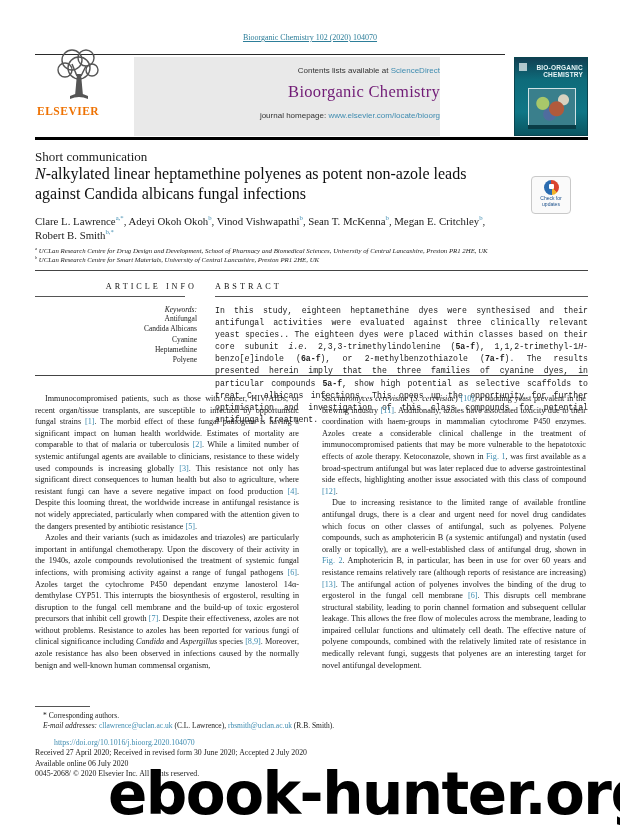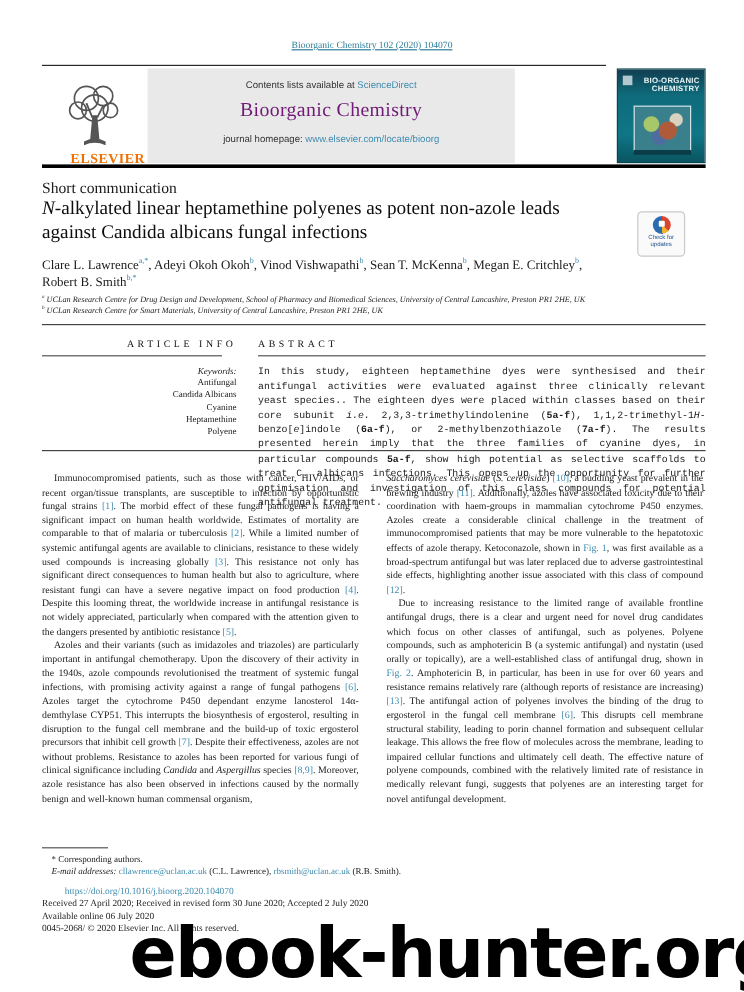--- a/index.html
+++ b/index.html
@@ -11,27 +11,27 @@
   *{margin:0;padding:0;box-sizing:border-box;}
   html,body{background:#fff;}
   .page{position:relative;width:620px;height:827px;background:#fff;overflow:hidden;
         font-family:"Liberation Serif",serif;color:var(--ink);}
 
   .journal-ref{position:absolute;top:33px;left:0;width:100%;text-align:center;
                font-size:8px;color:var(--accent);text-decoration:underline;}
 
   .top-rule{position:absolute;left:35px;top:54px;width:470px;height:1px;background:#2a2a2a;}
 
-  .logo-block{position:absolute;left:37px;top:66px;width:84px;height:78px;text-align:right;}
+  .logo-block{position:absolute;left:37px;top:44px;width:84px;height:78px;text-align:left;}
   .logo-tree{display:block;margin:0 auto;}
   .logo-word{font-family:"Liberation Serif",serif;font-size:11.5px;letter-spacing:.5px;
              color:var(--orange);font-weight:bold;margin-top:1px;}
 
-  .banner{position:absolute;left:123px;top:57px;width:306px;height:79px;background:#e9e9e9;
-          text-align:center;}
+  .banner{position:absolute;left:134px;top:57px;width:306px;height:79px;background:#e9e9e9;
+          text-align:right;}
   .contents-line{margin-top:9px;font-family:"Liberation Sans",sans-serif;font-size:8px;color:#333;}
   .banner-title{margin-top:7px;font-size:16.5px;color:#701a75;letter-spacing:.3px;}
   .homepage-line{margin-top:9px;font-family:"Liberation Sans",sans-serif;font-size:8px;color:#333;}
   .lnk{color:var(--link);}
 
   .cover{position:absolute;left:514px;top:57px;width:74px;height:79px;
          background:linear-gradient(180deg,#113f52 0%,#0e6b7a 28%,#0f7686 70%,#0a5561 100%);
          border:1px solid #0a4550;}
   .cover-title{position:absolute;top:6px;right:4px;text-align:right;
                font-family:"Liberation Sans",sans-serif;font-weight:bold;font-size:6.5px;

